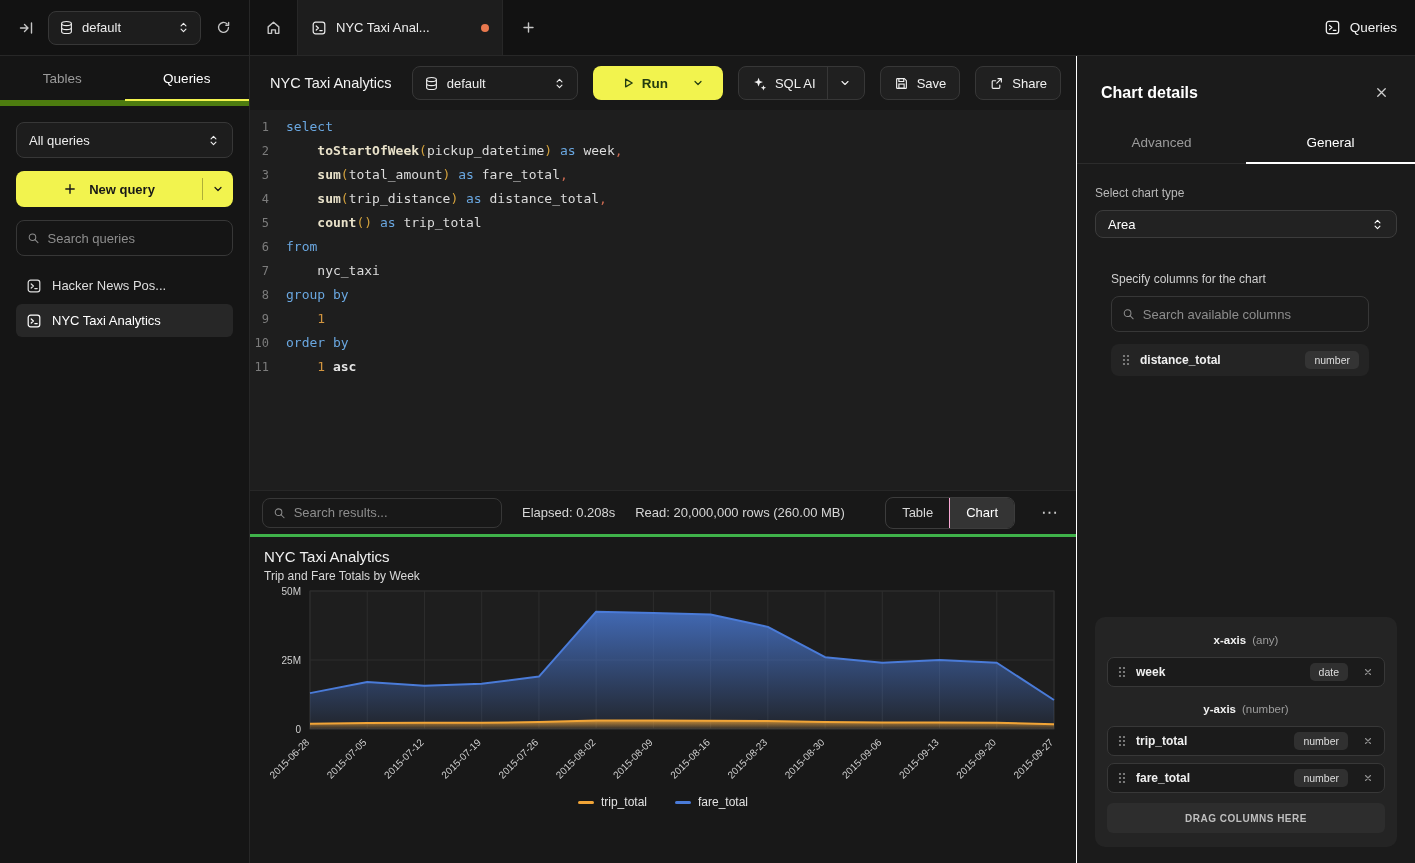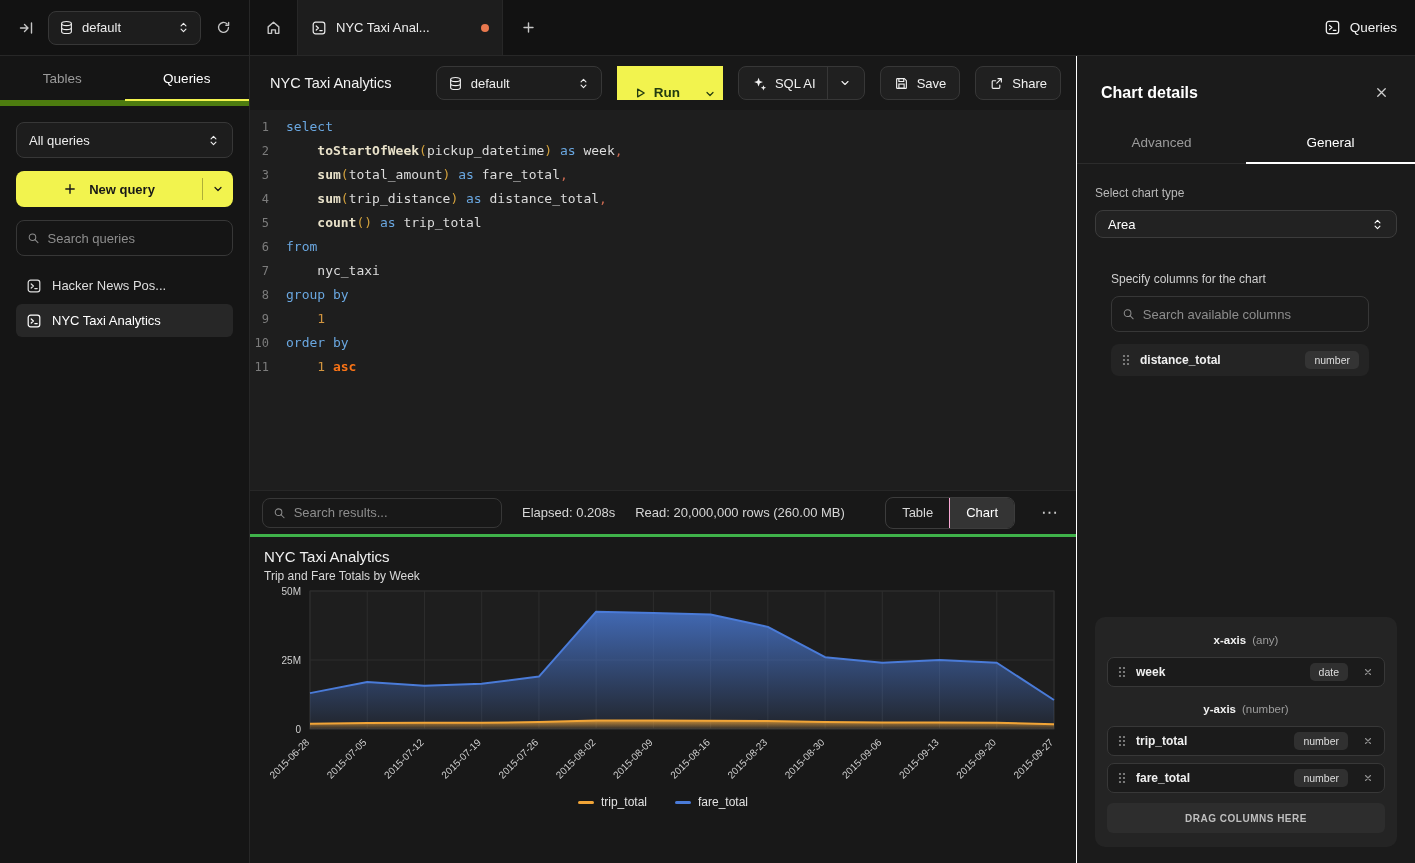--- a/index.html
+++ b/index.html
@@ -49,39 +49,39 @@
   .query-item { height:33px; display:flex; align-items:center; gap:10px; padding:0 10px; border-radius:6px; color:#dedede; cursor:pointer; }
   .query-item.active { background:#272727; color:#ffffff; }
   .query-item .label { white-space:nowrap; overflow:hidden; }
 
   
   .main { flex:1; min-width:0; background:#181818; display:flex; flex-direction:column; }
   .main-header { height:54px; flex-shrink:0; display:flex; align-items:center; gap:15px; padding:0 15px 0 20px; }
   .main-title { font-size:14.5px; font-weight:500; color:#f2f2f2; margin-right:auto; white-space:nowrap; }
   .tb-pill { height:34px; background:#1d1d1d; border:1px solid #373737; border-radius:8px; display:flex; align-items:center; gap:8px; padding:0 11px; color:#ededed; cursor:pointer; min-width:166px; }
   .tb-pill .grow { flex:1; text-align:left; }
-  .run-btn { height:34px; background:var(--accent,#f2f34e); border:none; border-radius:0; display:flex; align-items:flex-end; color:#233c10; font-weight:700; font-size:13.5px; cursor:pointer; padding:0; font-family:inherit; }
+  .run-btn { height:34px; background:var(--accent,#f2f34e); border:none; border-radius:8px; display:flex; align-items:center; color:#233c10; font-weight:700; font-size:13.5px; cursor:pointer; padding:12px; font-family:inherit; }
   .run-main { display:flex; align-items:center; gap:7px; padding:0 16px; }
   .run-divider { width:1px; background:rgba(0,0,0,.28); margin:7px 0; }
   .run-caret { width:26px; display:flex; align-items:center; justify-content:center; }
   .ghost-btn { height:34px; background:#202020; border:1px solid #373737; border-radius:8px; display:flex; align-items:center; gap:8px; padding:0 13px; color:#f0f0f0; font-size:13px; cursor:pointer; font-family:inherit; }
   .ai-divider { width:1px; align-self:stretch; background:#373737; margin:0 3px; }
 
   
   .editor { flex:1; background:#1e1e1e; padding:5px 0; font-family:"DejaVu Sans Mono", monospace; font-size:13px; line-height:24px; overflow:hidden; }
   .ed-line { display:flex; }
   .ln { width:36px; flex-shrink:0; text-align:right; padding-right:17px; color:#7c7c7c; font-size:12px; user-select:none; }
   .code { white-space:pre; }
   .tok-kw  { color:#6aa7e0; }
   .tok-fn  { color:#e8e1c9; font-weight:bold; }
   .tok-br  { color:#d2a13c; }
   .tok-id  { color:#dcdcdc; }
   .tok-pu  { color:#cd6a51; }
   .tok-num { color:#d2953f; }
-  .tok-kw2 { color:#f97316; font-weight:bold; }
+  .tok-kw2 { color:#e5e5e5; font-weight:bold; }
   .tok-ws  { color:#dcdcdc; }
 
   
   .results-bar { height:44px; flex-shrink:0; display:flex; align-items:center; gap:20px; padding:0 12px; border-top:1px solid #272727; background:#181818; }
   .results-search { width:240px; height:30px; flex-shrink:0; }
   .meta { font-size:13px; color:#d6d6d6; white-space:nowrap; }
   .view-toggle { margin-left:auto; display:flex; height:32px; border:1px solid #3c3c3c; border-radius:8px; overflow:hidden; }
   .view-btn { padding:0 16px; background:transparent; border:none; color:#d8d8d8; font-size:13px; cursor:pointer; font-family:inherit; }
   .view-btn.active { background:#343434; color:#ffffff; }
   .view-btn + .view-btn { border-left:1px solid #f9a8d4; }

